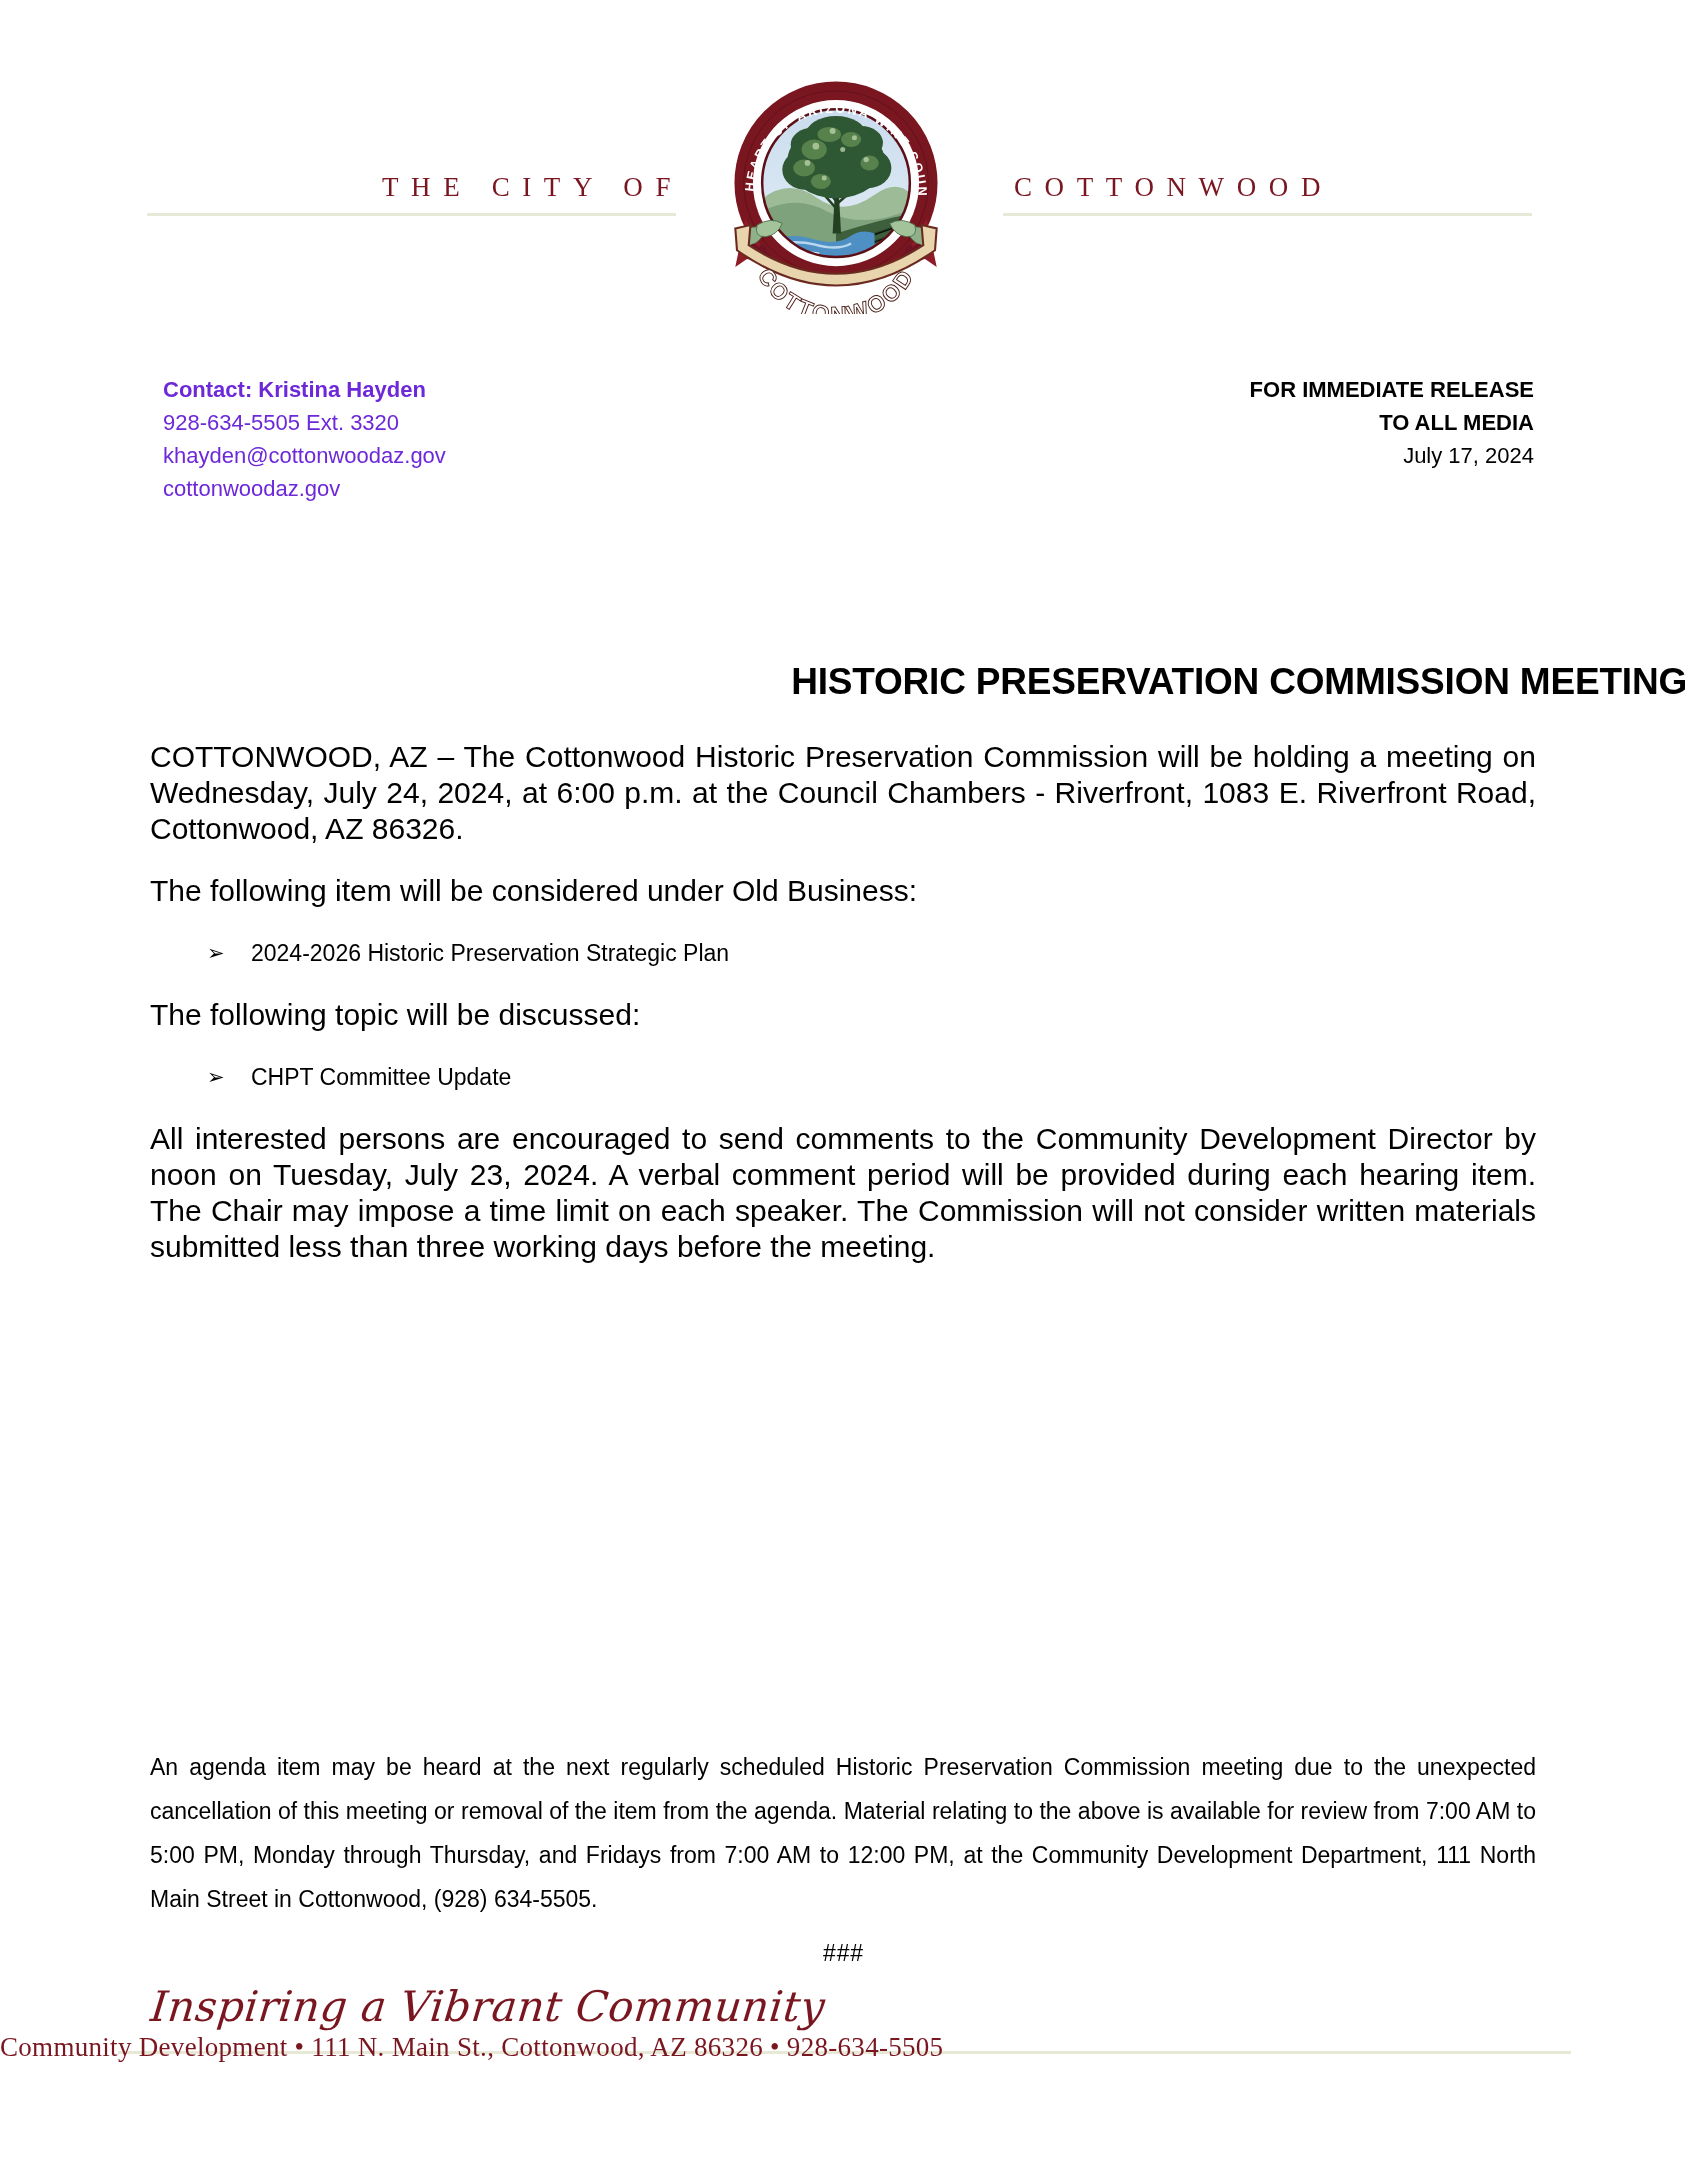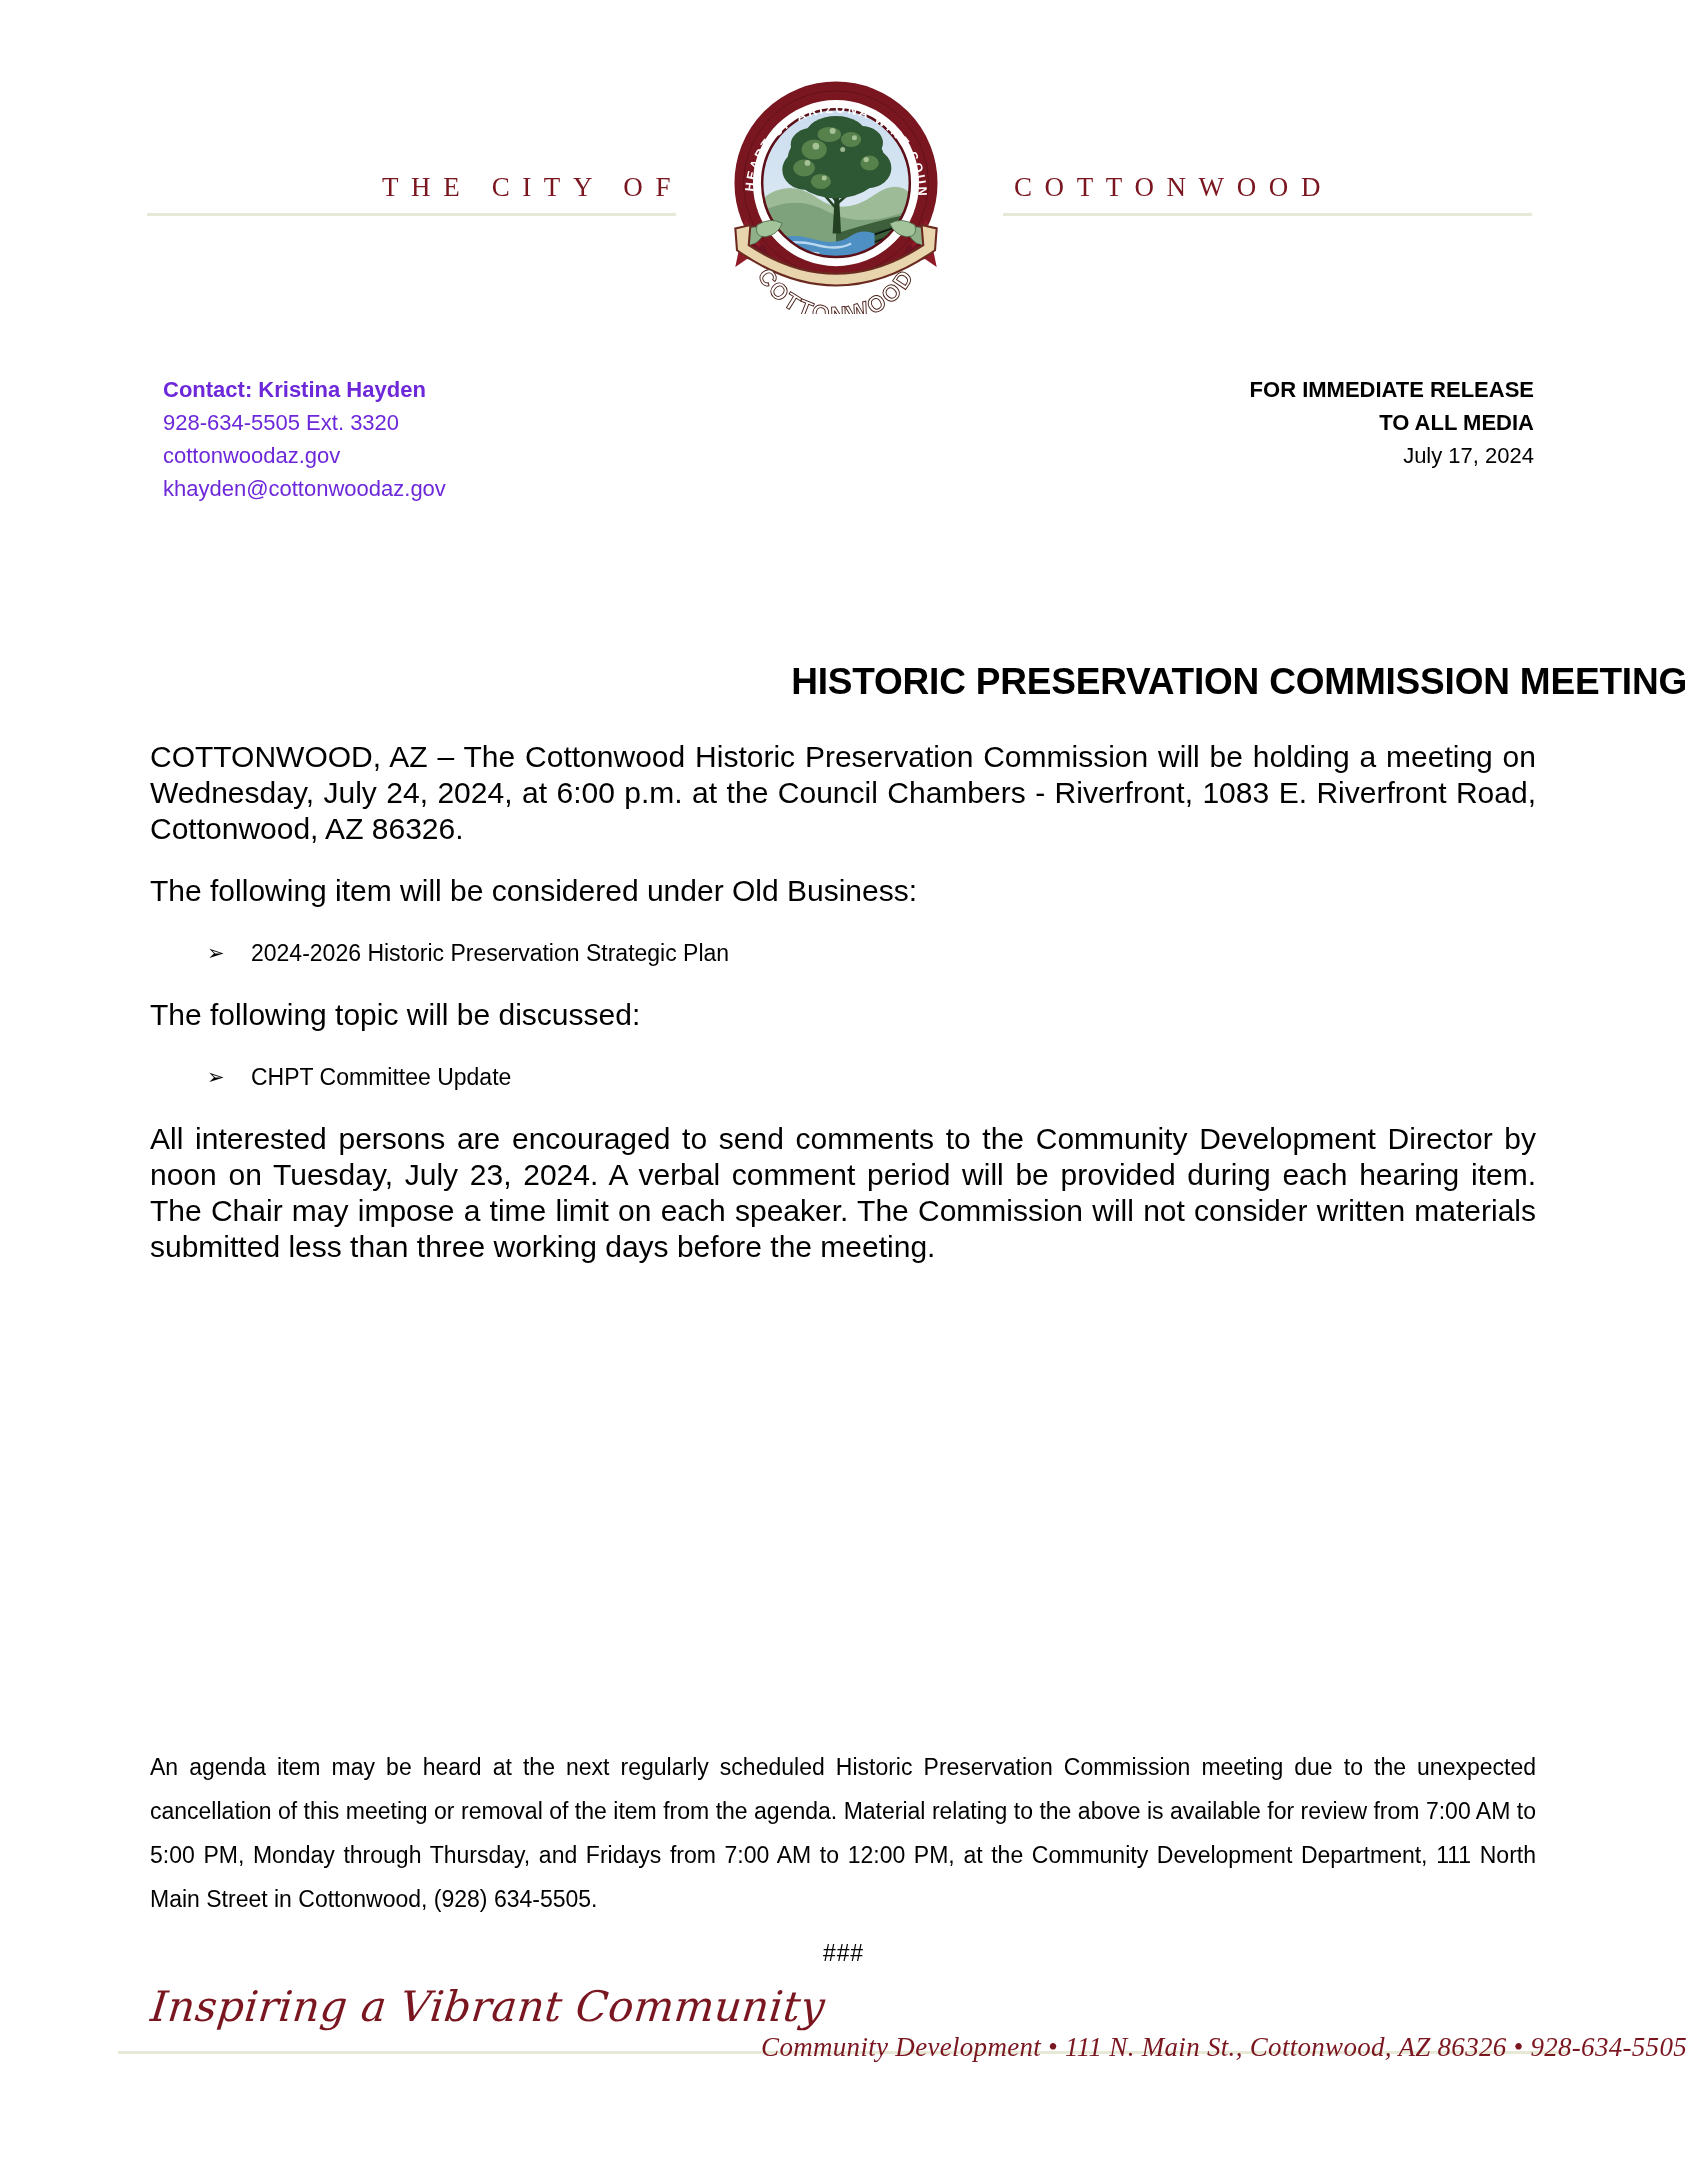--- a/index.html
+++ b/index.html
@@ -177,28 +177,26 @@
     top: 86px;
     width: 1453px;
     height: 2.5px;
     background: #e8e8d6;
   }
   .footer-contact {
     position: absolute;
     left: 0;
     right: 0;
     top: 2032px;
-    text-align: right;
+    text-align: left;
     font-family: "Liberation Serif", serif;
     font-size: 27px;
     color: #7a1620;
     letter-spacing: 0.3px;
-    padding-left: 327px;
     box-sizing: border-box;
-    font-style: italic;
   }
 </style>
 </head>
 <body>
 
 <div class="page">
 
   <div class="letterhead">
 
     <div class="lh-rule left"></div>
@@ -309,22 +307,22 @@
         <text font-family="Liberation Sans, sans-serif" font-size="27" font-weight="bold" fill="#ffffff" stroke="#4a2018" stroke-width="1.1" letter-spacing="3">
           <textPath href="#bannerPath" startOffset="50%" text-anchor="middle">COTTONWOOD</textPath>
         </text>
       </svg>
     </div>
   </div>
 
   <div class="contact-block">
     <div class="bold">Contact: Kristina Hayden</div>
     <div>928-634-5505 Ext. 3320</div>
+    <div>khayden@cottonwoodaz.gov</div>
     <div>cottonwoodaz.gov</div>
-    <div>khayden@cottonwoodaz.gov</div>
   </div>
 
   <div class="release-block">
     <div class="bold">FOR IMMEDIATE RELEASE</div>
     <div class="bold">TO ALL MEDIA</div>
     <div>July 17, 2024</div>
   </div>
 
   <h1 class="doc-title">HISTORIC PRESERVATION COMMISSION MEETING</h1>
 

